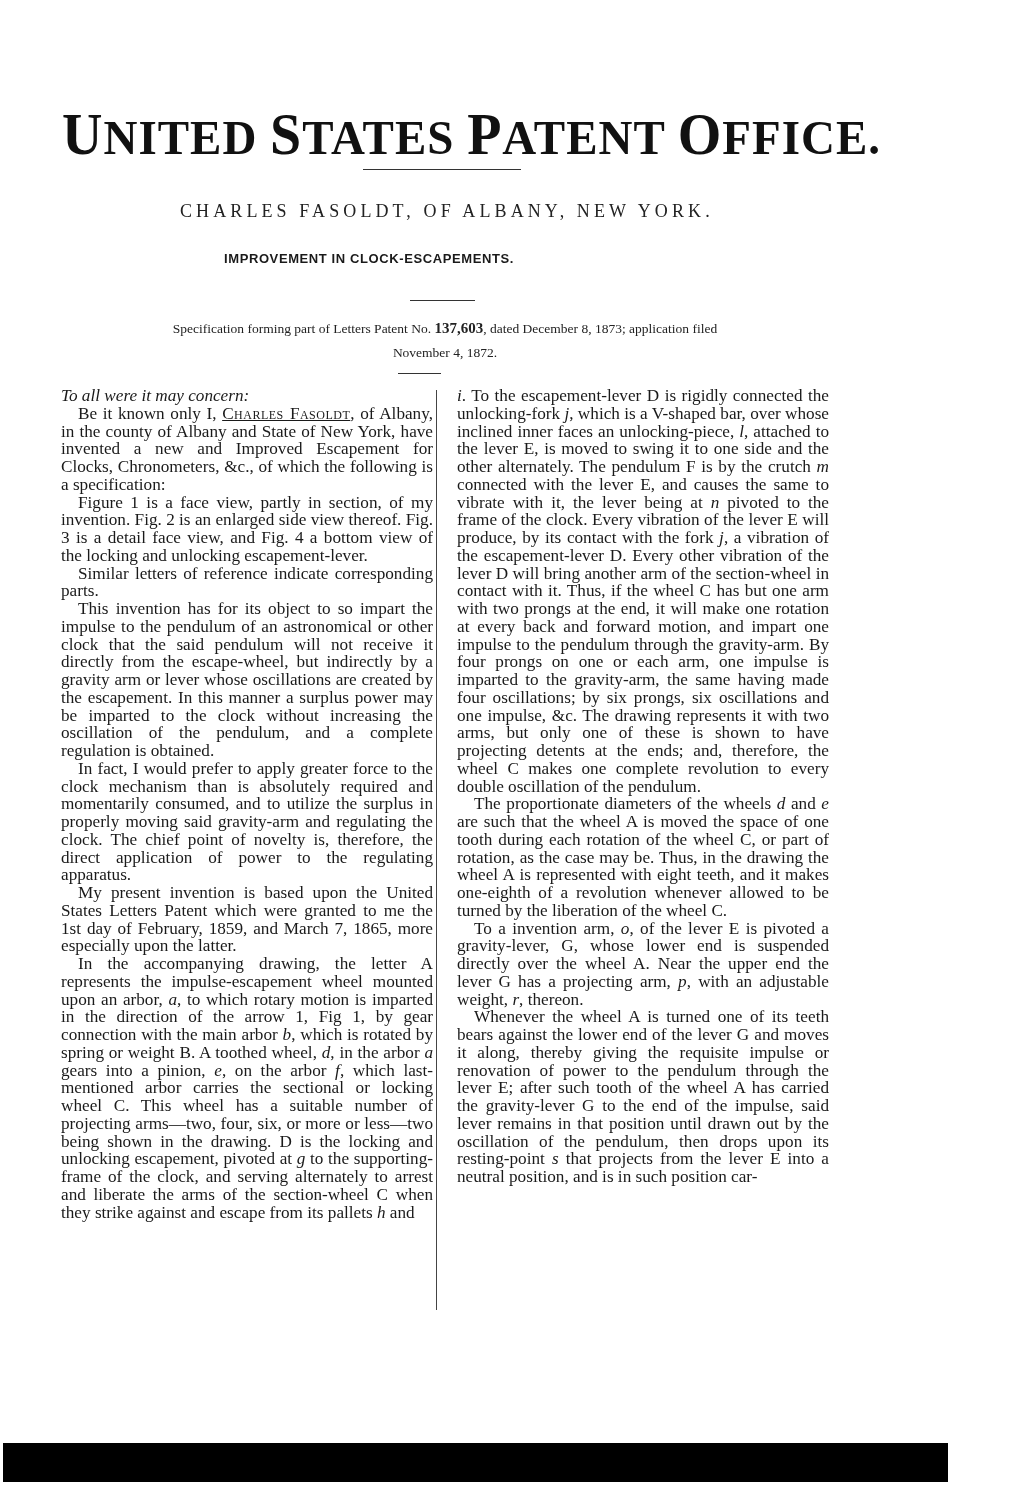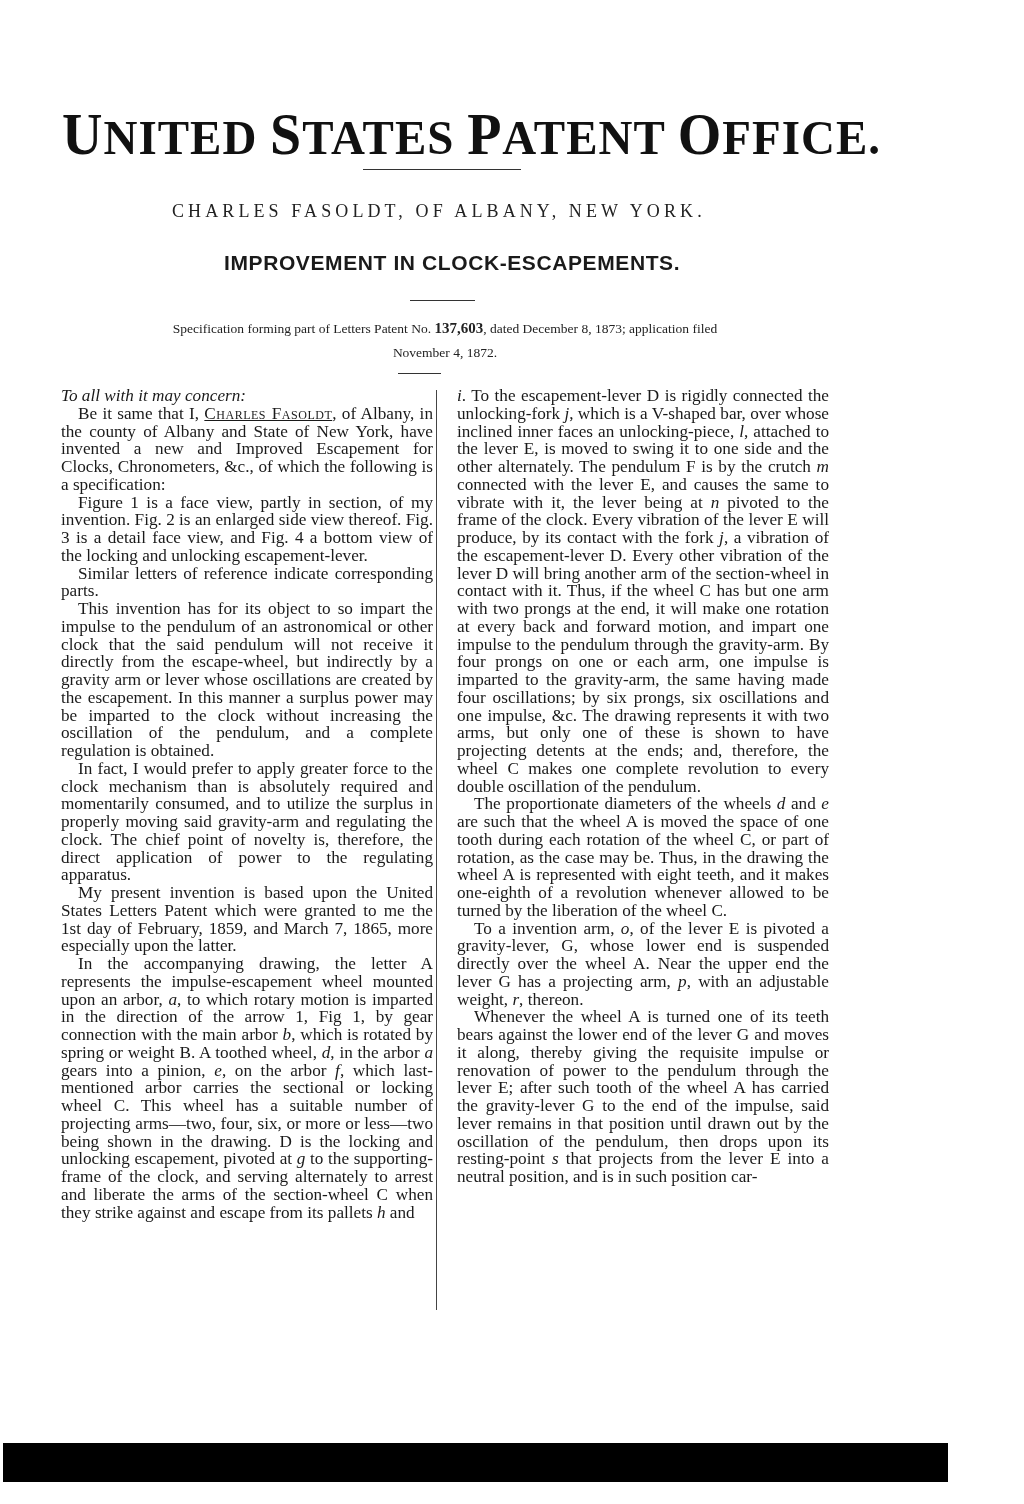--- a/index.html
+++ b/index.html
@@ -1,21 +1,21 @@
 <!DOCTYPE html>
 <html><head>
   <meta charset="utf-8">
   <style>
     html, body { margin: 0; padding: 0; background: #ffffff; }
     body { width: 1024px; height: 1504px; position: relative; overflow: hidden; color: #1a1a1a; font-family: "DejaVu Serif", serif; }
     .title { position: absolute; left: 62px; top: 100px; width: 780px; font-family: "Liberation Serif", serif; font-weight: bold; font-size: 47px; letter-spacing: 1px; white-space: nowrap; color: #111; transform: scaleY(1.05); transform-origin: top left; }
     .title .big { font-size: 56px; }
     .rule { position: absolute; height: 1px; background: #333; }
-    .author { position: absolute; left: 172px; top: 201px; width: 540px; font-family: "Liberation Serif", serif; font-size: 18px; letter-spacing: 4.1px; white-space: nowrap; color: #222; }
-    .subtitle { position: absolute; left: 224px; top: 251px; width: 440px; font-family: "Liberation Sans", sans-serif; font-weight: bold; font-size: 21px; letter-spacing: 0.6px; white-space: nowrap; color: #1a1a1a; }
+    .author { position: absolute; left: 180px; top: 201px; width: 540px; font-family: "Liberation Serif", serif; font-size: 18px; letter-spacing: 4.1px; white-space: nowrap; color: #222; }
+    .subtitle { position: absolute; left: 224px; top: 251px; width: 440px; font-family: "Liberation Sans", sans-serif; font-weight: bold; font-size: 13px; letter-spacing: 0.6px; white-space: nowrap; color: #1a1a1a; }
     .spec { position: absolute; left: 100px; top: 316px; width: 690px; font-family: "Liberation Serif", serif; font-size: 13.5px; line-height: 24px; text-align: center; color: #222; }
     .spec b { font-size: 15px; }
     .col { position: absolute; top: 387px; width: 372px; font-family: "Liberation Serif", serif; font-size: 17.2px; line-height: 17.75px; text-align: justify; color: #1a1a1a; }
     .col.left { left: 61px; }
     .col.right { left: 446px; width: 372px; margin-left: 11px; }
     .col p { margin: 0; text-indent: 17px; }
     .col p.noindent { text-indent: 0; }
     .col .salute { font-style: italic; text-indent: 0; }
     .divider { position: absolute; left: 436px; top: 390px; width: 1px; height: 920px; background: #444; }
     .sc { font-variant: small-caps; letter-spacing: 0.5px; text-decoration: underline; }
@@ -38,22 +38,22 @@
 <div class="rule" style="left:410px; top:300px; width:65px;"></div>
 
 <div class="spec">
   <span>Specification forming part of Letters Patent No. </span><b>137,603</b><span>, dated December 8, 1873; application filed</span><br>
   <span>November 4, 1872.</span>
 </div>
 
 <div class="rule" style="left:398px; top:373px; width:43px;"></div>
 
 <div class="col left">
-  <p class="salute">To all with it may concern:</p>
-  <p><span>Be it same that I, </span><span class="sc">Charles Fasoldt</span><span>, of Albany, in the county of Albany and State of New York, have invented a new and Improved Escapement for Clocks, Chronometers, &amp;c., of which the following is a specification:</span></p>
+  <p class="salute">To all were it may concern:</p>
+  <p><span>Be it known only I, </span><span class="sc">Charles Fasoldt</span><span>, of Albany, in the county of Albany and State of New York, have invented a new and Improved Escapement for Clocks, Chronometers, &amp;c., of which the following is a specification:</span></p>
   <p>Figure 1 is a face view, partly in section, of my invention. Fig. 2 is an enlarged side view thereof. Fig. 3 is a detail face view, and Fig. 4 a bottom view of the locking and unlocking escapement-lever.</p>
   <p>Similar letters of reference indicate corresponding parts.</p>
   <p>This invention has for its object to so impart the impulse to the pendulum of an astronomical or other clock that the said pendulum will not receive it directly from the escape-wheel, but indirectly by a gravity arm or lever whose oscillations are created by the escapement. In this manner a surplus power may be imparted to the clock without increasing the oscillation of the pendulum, and a complete regulation is obtained.</p>
   <p>In fact, I would prefer to apply greater force to the clock mechanism than is absolutely required and momentarily consumed, and to utilize the surplus in properly moving said gravity-arm and regulating the clock. The chief point of novelty is, therefore, the direct application of power to the regulating apparatus.</p>
   <p>My present invention is based upon the United States Letters Patent which were granted to me the 1st day of February, 1859, and March 7, 1865, more especially upon the latter.</p>
   <p><span>In the accompanying drawing, the letter A represents the impulse-escapement wheel mounted upon an arbor, </span><i>a</i><span>, to which rotary motion is imparted in the direction of the arrow 1, Fig 1, by gear connection with the main arbor </span><i>b</i><span>, which is rotated by spring or weight B. A toothed wheel, </span><i>d</i><span>, in the arbor </span><i>a</i><span> gears into a pinion, </span><i>e</i><span>, on the arbor </span><i>f</i><span>, which last-mentioned arbor carries the sectional or locking wheel C. This wheel has a suitable number of projecting arms—two, four, six, or more or less—two being shown in the drawing. D is the locking and unlocking escapement, pivoted at </span><i>g</i><span> to the supporting-frame of the clock, and serving alternately to arrest and liberate the arms of the section-wheel C when they strike against and escape from its pallets </span><i>h</i><span> and</span></p>
 </div>
 
 <div class="divider"></div>
 

